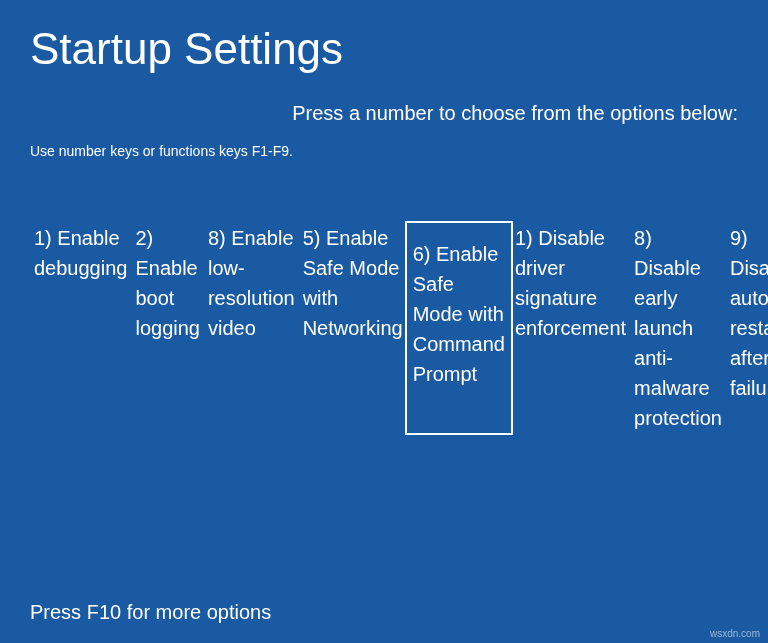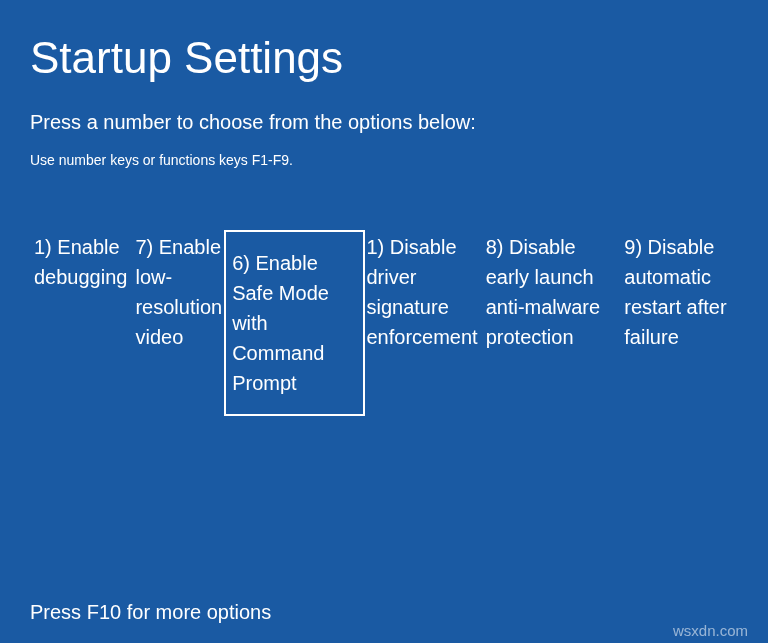--- a/index.html
+++ b/index.html
@@ -15,26 +15,27 @@
       color: #ffffff;
       padding: 20px 30px;
       overflow: hidden;
       position: relative;
     }
     .title {
       font-size: 44px;
       font-weight: 300;
       letter-spacing: 0px;
       margin-bottom: 28px;
-      margin-top: 13px;
+      margin-top: 4px;
     }
     .subtitle {
       font-size: 20px;
       font-weight: 400;
       margin-bottom: 18px;
+      text-align: right;
     }
     .hint {
       font-size: 14px;
       font-weight: 400;
       margin-bottom: 64px;
     }
     .options {
       display: flex;
       flex-direction: row;
     }
@@ -57,36 +58,38 @@
       left: 30px;
     }
     .footer-line {
       font-size: 20px;
       font-weight: 400;
       line-height: 29px;
     }
     .watermark {
       position: absolute;
       bottom: 4px;
-      right: 20px;
-      font-size: 15px;
+      right: 8px;
+      font-size: 10px;
       color: rgba(255,255,255,0.55);
       font-family: Arial, sans-serif;
     }
   </style>
 </head>
 <body>
 
 <h1 class="title">Startup Settings</h1>
 <div class="subtitle">Press a number to choose from the options below:</div>
 <div class="hint">Use number keys or functions keys F1-F9.</div>
 
 <div class="options">
   <span class="option">1) Enable debugging</span>
-  <span class="option">7) Enable low-resolution video</span>
+  <span class="option">2) Enable boot logging</span>
+  <span class="option">8) Enable low-resolution video</span>
+  <span class="option">5) Enable Safe Mode with Networking</span>
   <span class="option highlighted">6) Enable Safe Mode with Command Prompt</span>
   <span class="option">1) Disable driver signature enforcement</span>
   <span class="option">8) Disable early launch anti-malware protection</span>
   <span class="option">9) Disable automatic restart after failure</span>
 </div>
 
 <div class="footer">
   <div class="footer-line">Press F10 for more options</div>
 </div>
 

